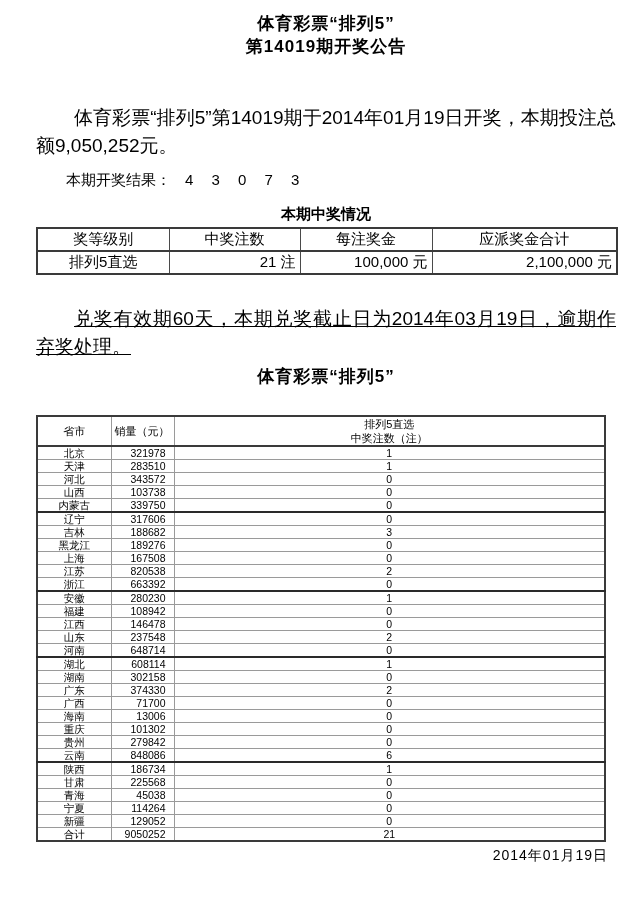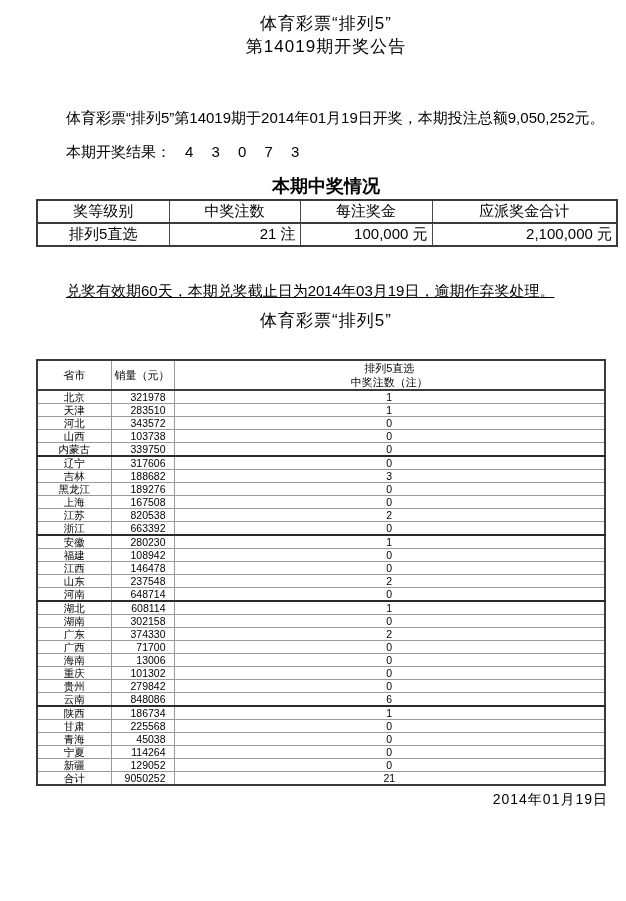--- a/index.html
+++ b/index.html
@@ -13,29 +13,29 @@
   .page {
     box-sizing: border-box;
     width: 626px; height: 901px;
     padding: 12px 10px 0 36px; 
   }
 
   
   .doc-title {
     text-align: center;
     font-size: 17px;
-    font-weight: normal;
+    font-weight: bold;
     line-height: 23px;
     letter-spacing: 1px;
   }
   .doc-title.second { margin-top: 4px; }
 
   
   .para {
-    font-size: 15px;
+    font-size: 19px;
     line-height: 28px;
     text-indent: 2em;
     margin: 0;
     text-align: justify;
   }
   .intro  { margin-top: 46px; }
   .notice { margin-top: 30px; text-decoration: underline; }
 
   .result-line {
     font-size: 15px;
@@ -46,21 +46,21 @@
   .result-digits {
     margin-left: 14px;
     letter-spacing: 7px;
     font-size: 15px;
   }
 
   
   .t1-title {
     margin-top: 15px;
     text-align: center;
-    font-size: 18px;
+    font-size: 15px;
     font-weight: bold;
     line-height: 18px;
   }
   table.t1 {
     margin-top: 4px;
     border-collapse: collapse;
     table-layout: fixed;
     width: 580px;
     border: 2px solid #3a3a3a;
   }

